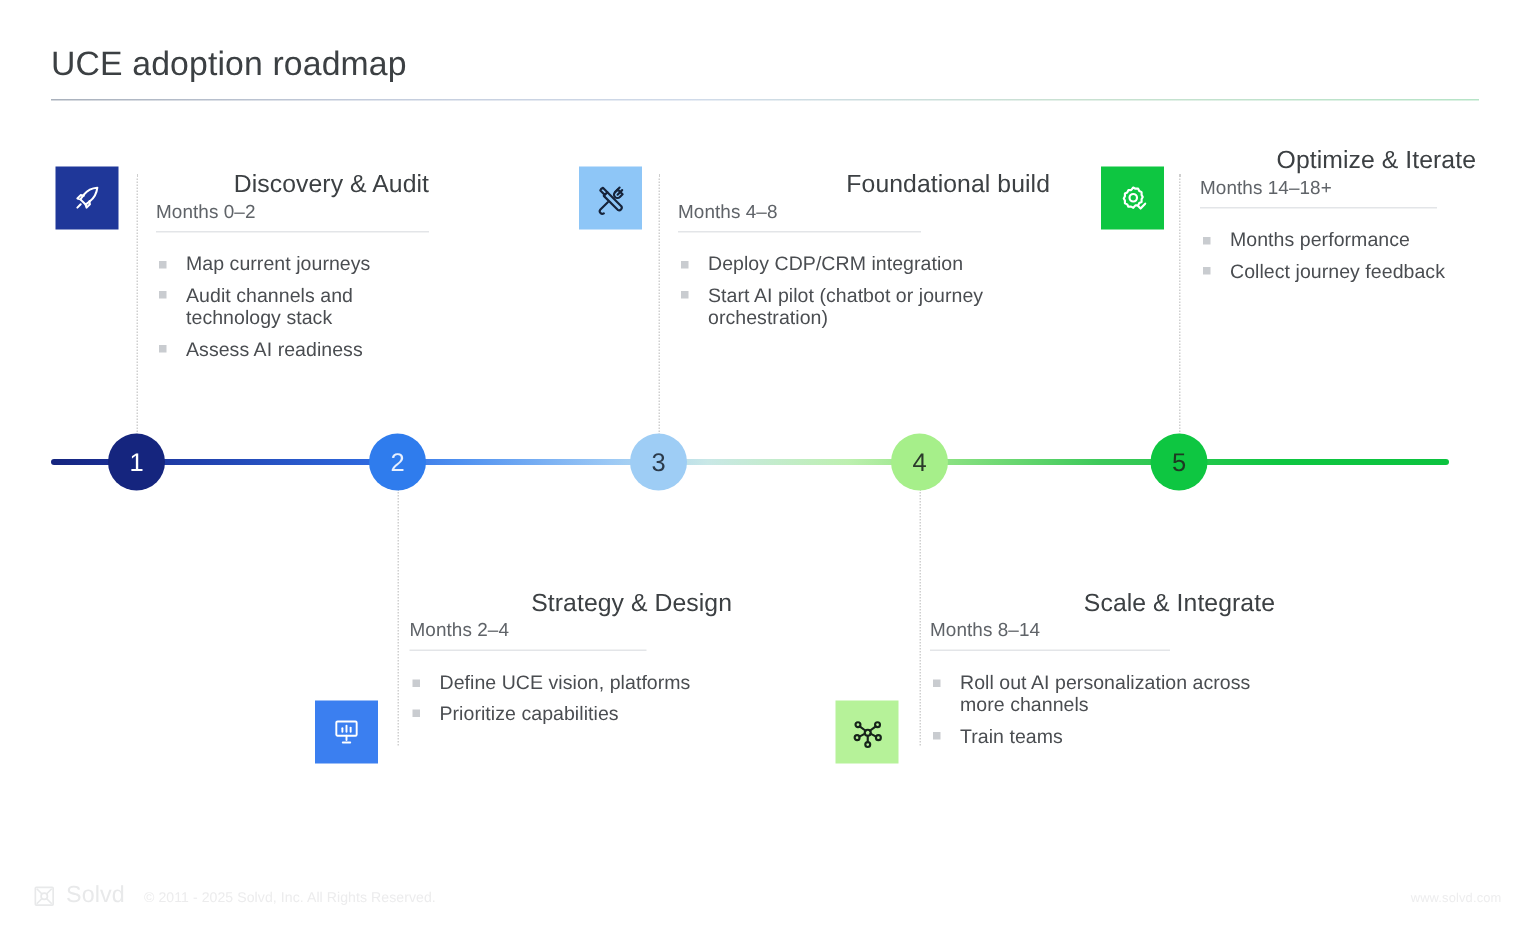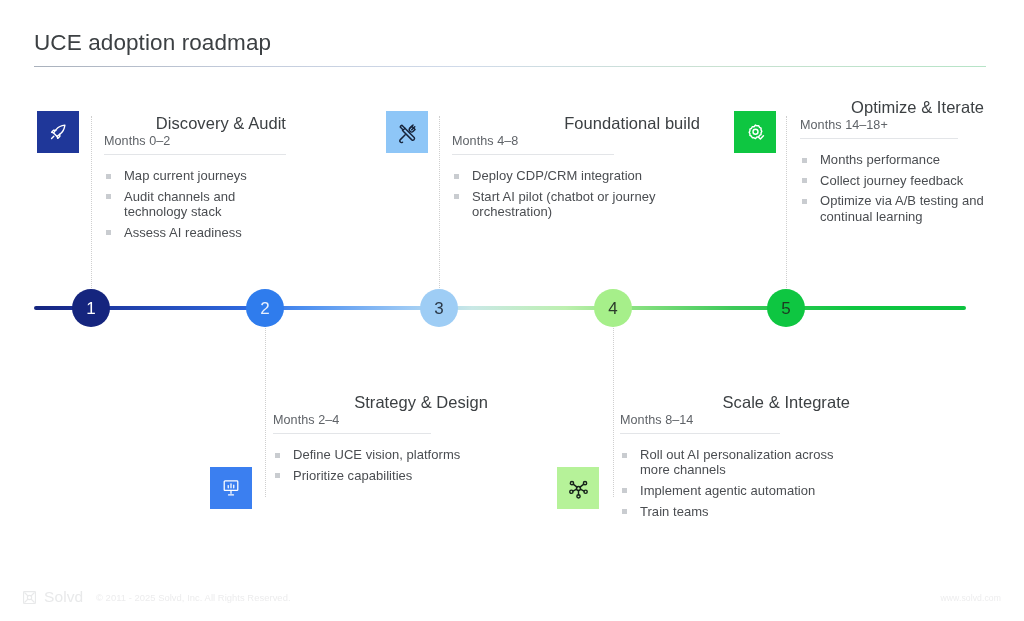--- a/index.html
+++ b/index.html
@@ -174,21 +174,20 @@
       <path d="M15.4 17.1l1.7 1.7 3.2-3.4"></path>
     </svg>
   </div>
   <div class="block" style="left:800px; top:98px; width:184px;">
     <h3>Optimize &amp; Iterate</h3>
     <div class="months">Months 14–18+</div>
     <div class="rule" style="width:158px;"></div>
     <ul>
       <li><span class="bullet"></span><span>Months performance</span></li>
       <li><span class="bullet"></span><span>Collect journey feedback</span></li>
-      <li><span class="bullet"></span><span>Optimize via A/B testing and continual learning</span></li>
     </ul>
   </div>
 
   <div class="block" style="left:273px; top:393px; width:215px;">
     <h3>Strategy &amp; Design</h3>
     <div class="months">Months 2–4</div>
     <div class="rule" style="width:158px;"></div>
     <ul>
       <li><span class="bullet"></span><span>Define UCE vision, platforms</span></li>
       <li><span class="bullet"></span><span>Prioritize capabilities</span></li>
@@ -204,21 +203,20 @@
       <path d="M9.3 19.6h5.4"></path>
     </svg>
   </div>
 
   <div class="block" style="left:620px; top:393px; width:230px;">
     <h3>Scale &amp; Integrate</h3>
     <div class="months">Months 8–14</div>
     <div class="rule" style="width:160px;"></div>
     <ul>
       <li><span class="bullet"></span><span>Roll out AI personalization across more channels</span></li>
-      <li><span class="bullet"></span><span>Implement agentic automation</span></li>
       <li><span class="bullet"></span><span>Train teams</span></li>
     </ul>
   </div>
   <div class="icon-tile" style="left:557px; top:467px; background:#b6f299;">
     <svg width="23" height="23" viewBox="0 0 24 24" fill="none" stroke="#16231a" stroke-width="1.5" stroke-linecap="round" stroke-linejoin="round">
       <circle cx="12" cy="12" r="2.1"></circle>
       <circle cx="5.2" cy="6.4" r="1.7"></circle>
       <circle cx="18.8" cy="6.4" r="1.7"></circle>
       <circle cx="4.6" cy="15.4" r="1.7"></circle>
       <circle cx="19.4" cy="15.4" r="1.7"></circle>

